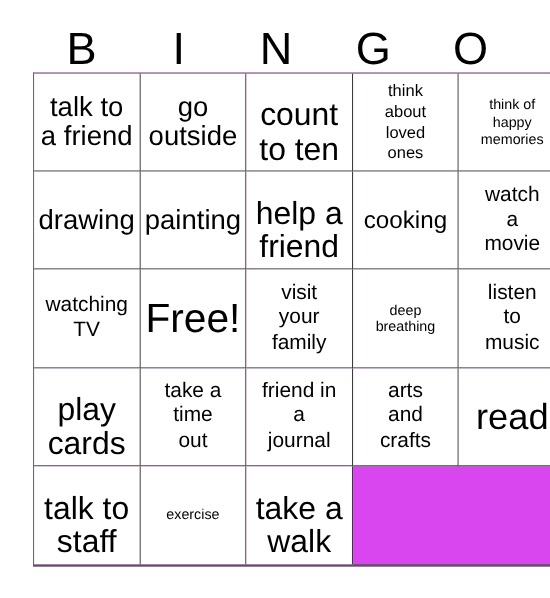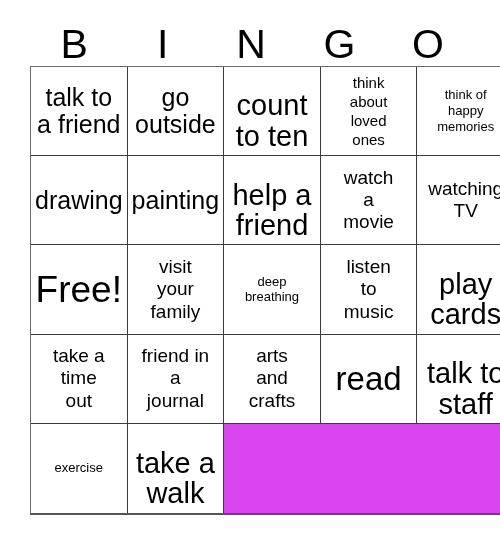--- a/index.html
+++ b/index.html
@@ -131,20 +131,23 @@
         <span class="cell-text fs-xl">drawing</span>
       </div>
       <div class="cell">
         <span class="cell-text fs-xl">painting</span>
       </div>
       <div class="cell">
         <span class="cell-text fs-2xl">help a
 friend</span>
       </div>
       <div class="cell">
+        <span class="cell-text fs-lg">cooking</span>
+      </div>
+      <div class="cell">
         <span class="cell-text fs-md">watch
 a
 movie</span>
       </div>
       <div class="cell">
         <span class="cell-text fs-md">watching
 TV</span>
       </div>
       <div class="cell">
         <span class="cell-text fs-4xl">Free!</span>

